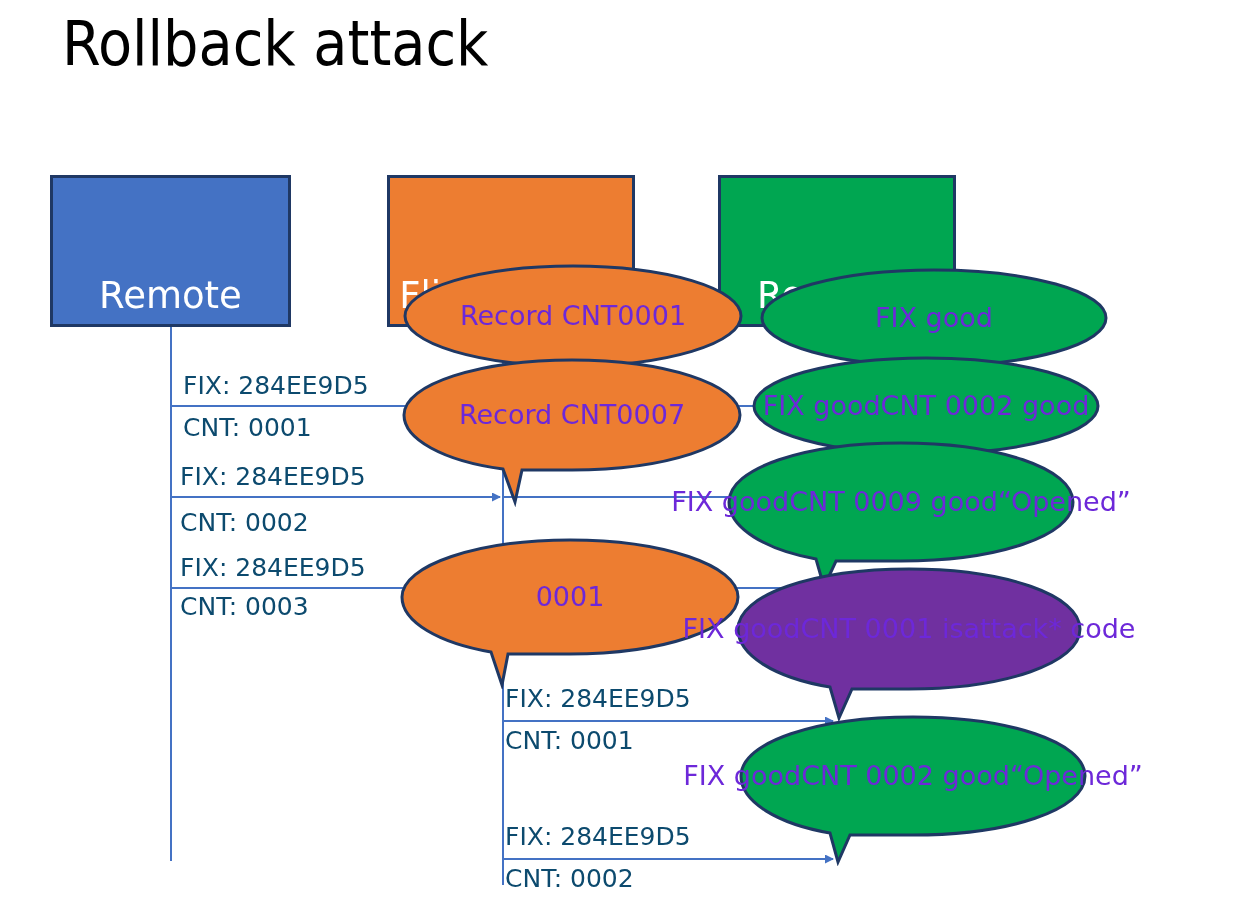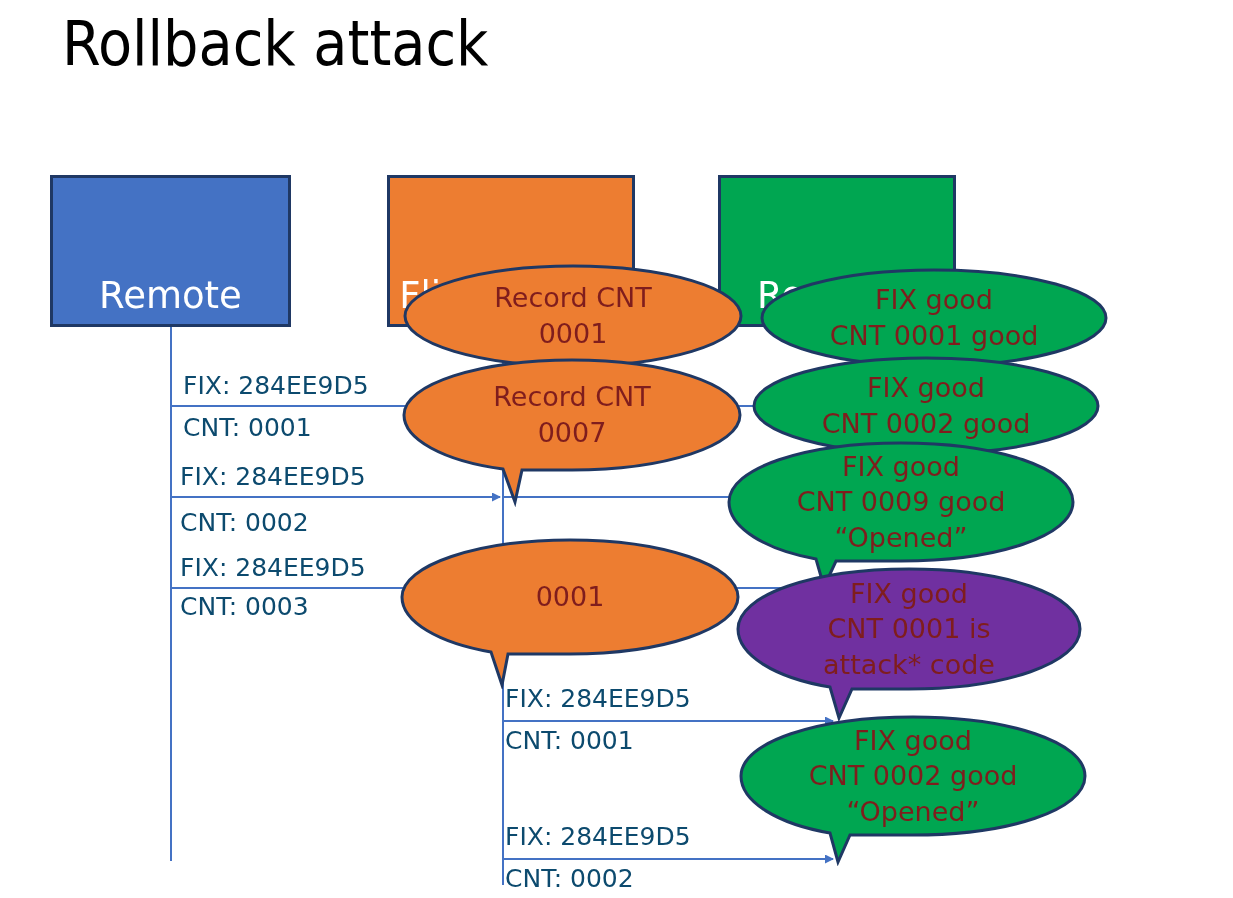--- a/index.html
+++ b/index.html
@@ -58,26 +58,25 @@
   #lane-receiver .lane-label{ position:absolute; top:96px; left:0; width:100%; text-align:center;}
 
   
   .callout{
     position:absolute;
   }
   .callout .txt{
     position:absolute;
     left:0; top:0;
     width:100%;
-    color:#7f1d1d;
+    color:#6d28d9;
     font-size:27px;
     line-height:1.32;
     text-align:center;
     display:flex;
-    flex-direction:column;
     align-items:center;
     justify-content:center;
     pointer-events:none;
   }
   .callout .txt span{ display:block; white-space:nowrap; }
 
   
   .msg-label{
     position:absolute;
     font-size:25px;
@@ -158,21 +157,20 @@
       <span>0001</span>
     </div>
   </div>
 
   <div class="callout" style="left:760px; top:268px; width:348px; height:100px;">
     <svg width="348" height="100" viewBox="0 0 348 100">
       <ellipse cx="174" cy="50" rx="172" ry="48" fill="#00A651" stroke="#1F3864" stroke-width="3"></ellipse>
     </svg>
     <div class="txt" style="height:100px;">
       <span>FIX good</span>
-      <span>CNT 0001 good</span>
     </div>
   </div>
 
   <div class="callout" style="left:752px; top:356px; width:348px; height:100px;">
     <svg width="348" height="100" viewBox="0 0 348 100">
       <ellipse cx="174" cy="50" rx="172" ry="48" fill="#00A651" stroke="#1F3864" stroke-width="3"></ellipse>
     </svg>
     <div class="txt" style="height:100px;">
       <span>FIX good</span>
       <span>CNT 0002 good</span>

